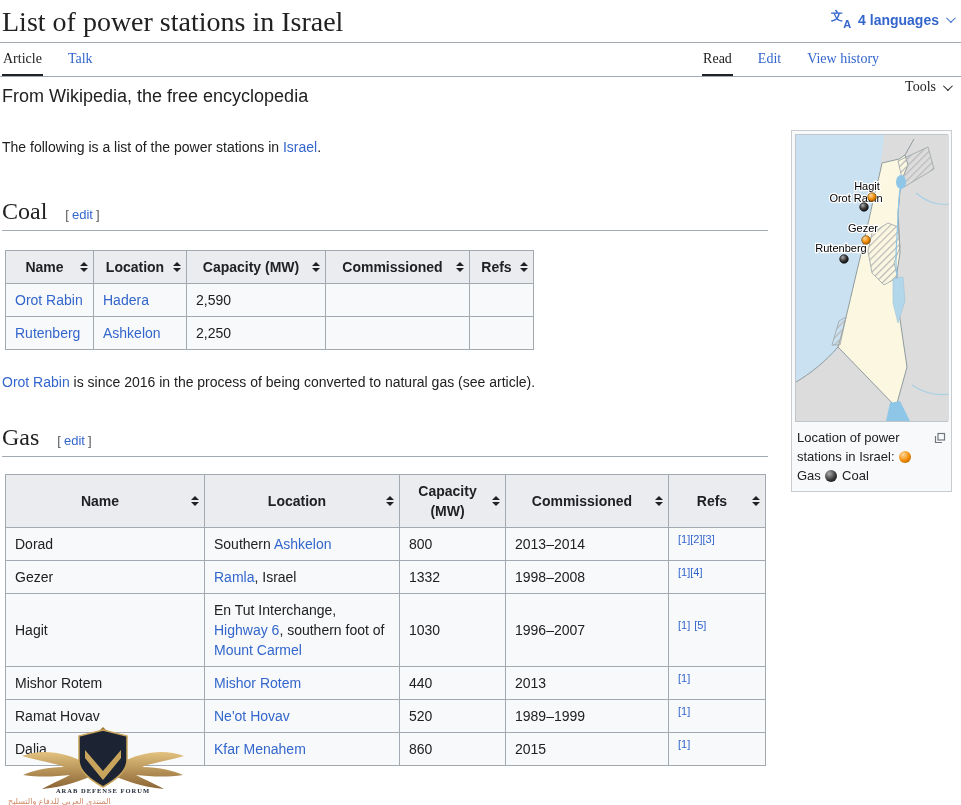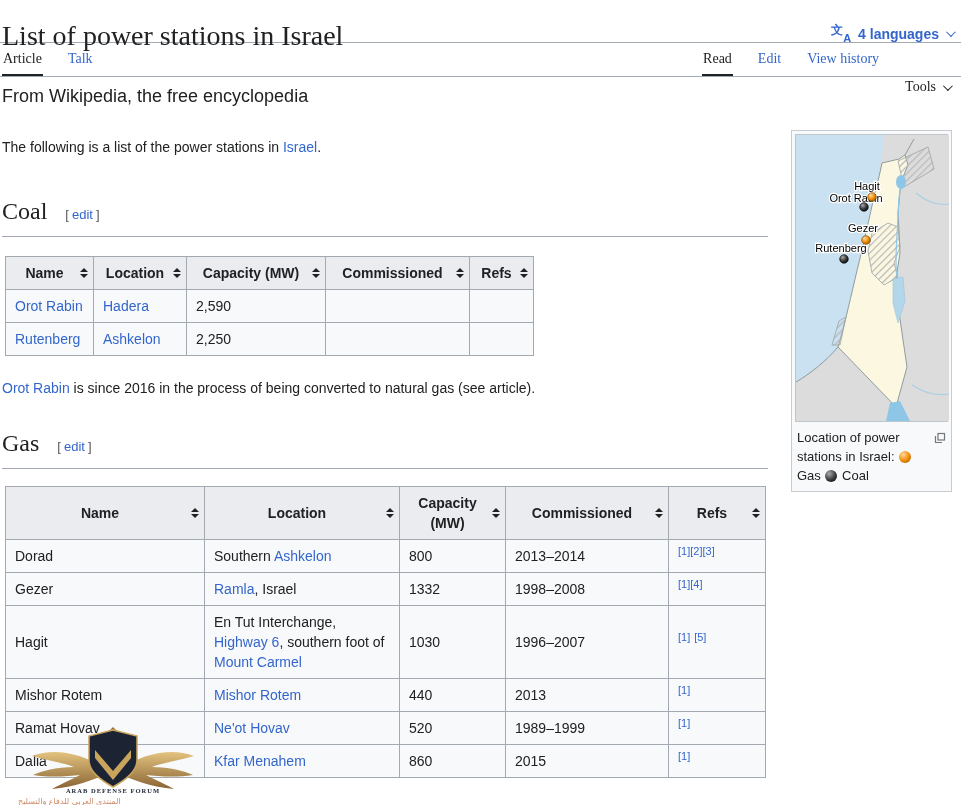--- a/index.html
+++ b/index.html
@@ -6,21 +6,21 @@
   html,body { margin:0; padding:0; }
   body {
     width:961px; height:805px; overflow:hidden; position:relative;
     background:#fff; color:#202122;
     font-family:"Liberation Sans","DejaVu Sans",sans-serif; font-size:14px;
   }
   a { color:#3366cc; text-decoration:none; cursor:pointer; }
 
   
   .title-row { display:flex; align-items:flex-start; justify-content:space-between;
-               border-bottom:1px solid #a2a9b1; padding:19px 8px 0 2px; height:43px; }
+               border-bottom:1px solid #a2a9b1; padding:5px 8px 0 2px; height:43px; }
   h1.page-title { margin:0; font-family:"Liberation Serif","DejaVu Serif",serif;
                   font-weight:400; font-size:28px; line-height:34px; }
   .lang-btn { display:flex; align-items:center; gap:7px; color:#36c; font-weight:bold;
               font-size:14px; margin-top:6px; cursor:pointer; white-space:nowrap; }
   .langicon { position:relative; width:20px; height:17px; display:inline-block; }
   .langicon .zh { position:absolute; left:0; top:-3px; font-size:12px; font-weight:bold; }
   .langicon .la { position:absolute; right:0; bottom:-2px; font-size:11px; font-weight:bold; }
   .chev { display:inline-block; width:7px; height:7px; border-right:1.7px solid #36c;
           border-bottom:1.7px solid #36c; transform:rotate(45deg) translateY(-2px); }
   .chev.dark { border-color:#202122; }
@@ -33,21 +33,21 @@
   .tabs-right .tab { margin-right:0; margin-left:24px; }
   .tab.active { color:#202122; border-bottom-color:#202122; font-weight:400; }
   .tab.link { color:#36c; }
   .tab.plain { color:#202122;margin-top:44px; }
   .tagline { font-size:18px; margin:9px 0 0 2px; }
 
   
   .intro { margin:30px 0 0 2px; line-height:20px; }
   .note  { margin:22px 0 0 2px; line-height:20px; }
   h2.section { font-family:"Liberation Serif","DejaVu Serif",serif; font-weight:400;
-               font-size:24px; line-height:28px; margin:40px 0 8px 2px; padding-bottom:7px;
+               font-size:24px; line-height:28px; margin:40px 0 8px 2px; padding-bottom:1px;
                border-bottom:1px solid #a2a9b1; width:766px; }
   h2.section.gas { margin-top:31px; }
   .editsection { font-family:"Liberation Sans","DejaVu Sans",sans-serif; font-size:13px;
                  font-weight:400; margin-left:12px; color:#54595d; }
   .editsection a { margin:0 3px; }
 
   
   table.wikitable { border-collapse:collapse; background:#f8f9fa; margin:19px 0 0 5px;
                     font-size:14px; table-layout:fixed; }
   table.wikitable.gastbl { margin-top:17px; }
@@ -72,21 +72,21 @@
             border:1px solid #c8ccd1; background:#f8f9fa; padding:3px; }
   .mapframe { border:1px solid #bfc6cc; line-height:0; background:#c9e1f1; }
   .map-caption { font-size:13px; line-height:19px; padding:6px 2px 3px; position:relative; }
   .magnify { float:right; margin:2px 0 0 4px; }
   .dot { display:inline-block; width:12px; height:12px; border-radius:50%;
          vertical-align:-2px; margin:0 1px; }
   .dot.gas  { background:radial-gradient(circle at 35% 30%, #ffd9a0, #f08a00 55%, #8a4d00); }
   .dot.coal { background:radial-gradient(circle at 35% 30%, #a9a9a9, #3a3a3a 55%, #000); }
 
   
-  .watermark { position:absolute; left:16px; top:726px; width:180px; height:80px;
+  .watermark { position:absolute; left:6px; top:726px; width:180px; height:80px;
                z-index:9; pointer-events:none; }
 </style>
 </head>
 <body>
 
 <div class="title-row">
   <h1 class="page-title">List of power stations in Israel</h1>
   <div class="lang-btn">
     <span class="langicon">
       <span class="zh">文</span>

